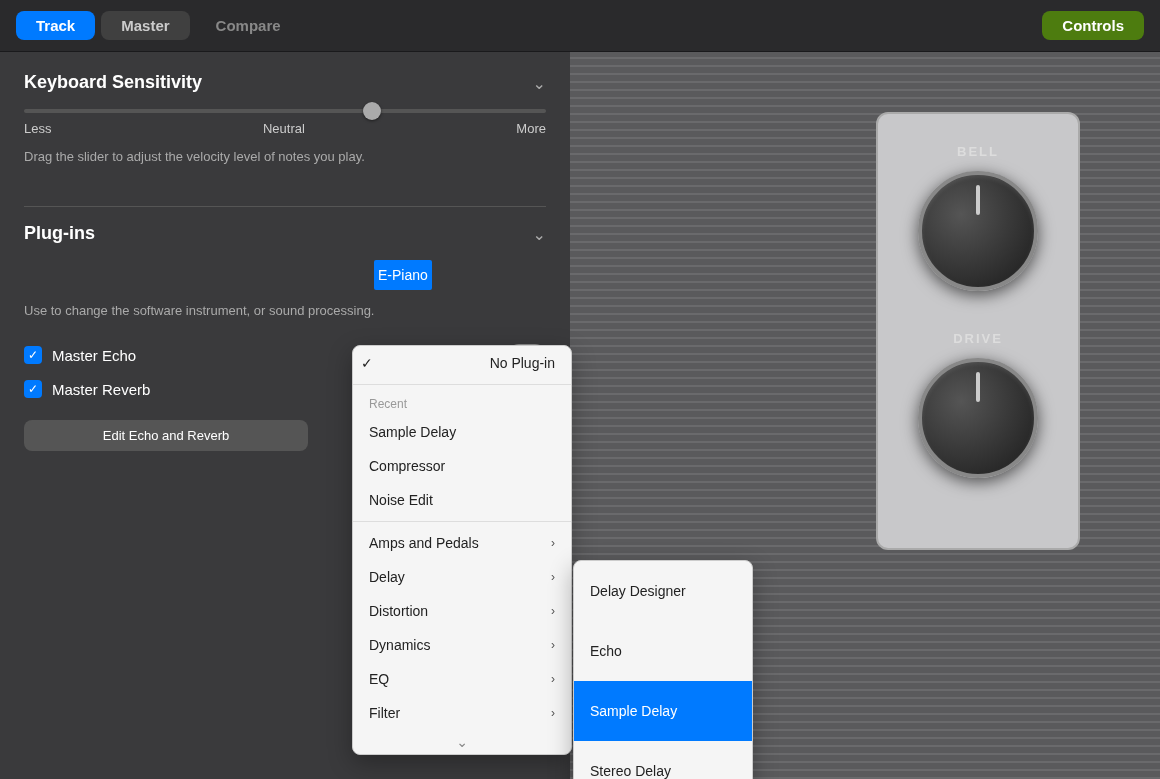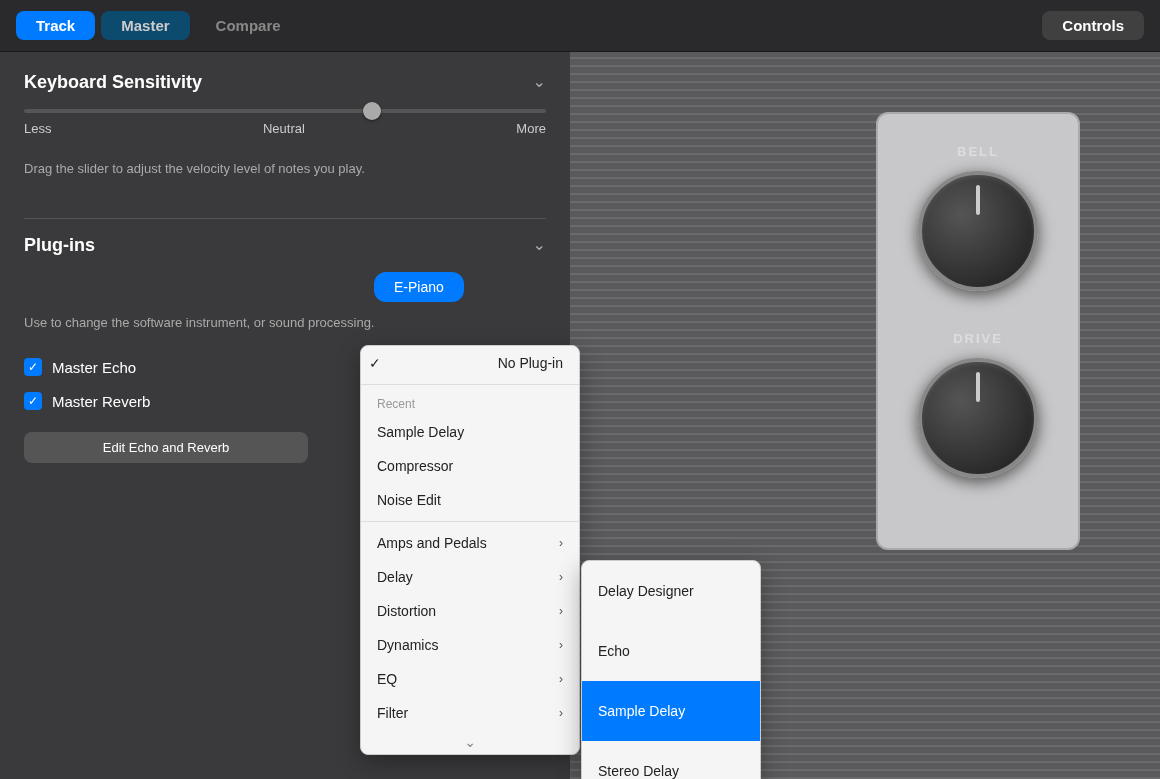--- a/index.html
+++ b/index.html
@@ -32,29 +32,29 @@
       border: none;
       font-size: 15px;
       font-weight: 600;
       cursor: pointer;
     }
     .tab-btn.active {
       background: #007AFF;
       color: white;
     }
     .tab-btn.inactive {
-      background: #0c4a6e;
+      background: #404040;
       color: #ccc;
     }
     .tab-btn.light {
       background: transparent;
       color: #888;
     }
     .controls-btn {
-      background: #404040;
+      background: #4d7c0f;
       color: white;
       border: none;
       border-radius: 8px;
       padding: 6px 20px;
       font-size: 15px;
       font-weight: 600;
       cursor: pointer;
     }
 
     
@@ -66,21 +66,21 @@
       height: 727px;
       background: #3a3a3c;
       padding: 20px 24px;
       overflow: hidden;
     }
 
     
     .section-header {
       display: flex;
       justify-content: space-between;
-      align-items: flex-start;
+      align-items: flex-end;
       margin-bottom: 16px;
     }
     .section-title {
       font-size: 18px;
       font-weight: 600;
       color: #fff;
     }
     .chevron {
       color: #aaa;
       font-size: 16px;
@@ -106,21 +106,21 @@
       position: absolute;
       top: -7px;
       left: 65%;
       box-shadow: 0 1px 3px rgba(0,0,0,0.5);
     }
     .slider-labels {
       display: flex;
       justify-content: space-between;
       color: #ccc;
       font-size: 13px;
-      margin-bottom: 24px;
+      margin-bottom: 12px;
     }
     .slider-desc {
       color: #aaa;
       font-size: 13px;
       line-height: 1.4;
       margin-bottom: 40px;
     }
 
     
     .divider {
@@ -131,22 +131,22 @@
 
     
     .plugins-section {
       margin-top: 4px;
     }
     .plugin-btn {
       display: block;
       background: #007AFF;
       color: white;
       border: none;
-      border-radius: 12px;
-      padding: 7px 20px;
+      border-radius: 2px;
+      padding: 7px 4px;
       font-size: 14px;
       font-weight: 500;
       cursor: pointer;
       margin-bottom: 12px;
       margin-left: 350px;
     }
     .plugins-desc {
       color: #aaa;
       font-size: 13px;
       line-height: 1.4;
@@ -274,21 +274,21 @@
       border: 2px solid #aaa;
       border-radius: 12px;
       padding: 30px 40px;
       margin-right: 20px;
     }
 
     
     .dropdown-overlay {
       position: absolute;
       top: 345px;
-      left: 360px;
+      left: 352px;
       z-index: 100;
       border-radius: 21px;
     }
 
     .main-menu {
       background: #f5f5f5;
       border: 1px solid #ccc;
       border-radius: 8px;
       min-width: 220px;
       box-shadow: 0 8px 24px rgba(0,0,0,0.3);

